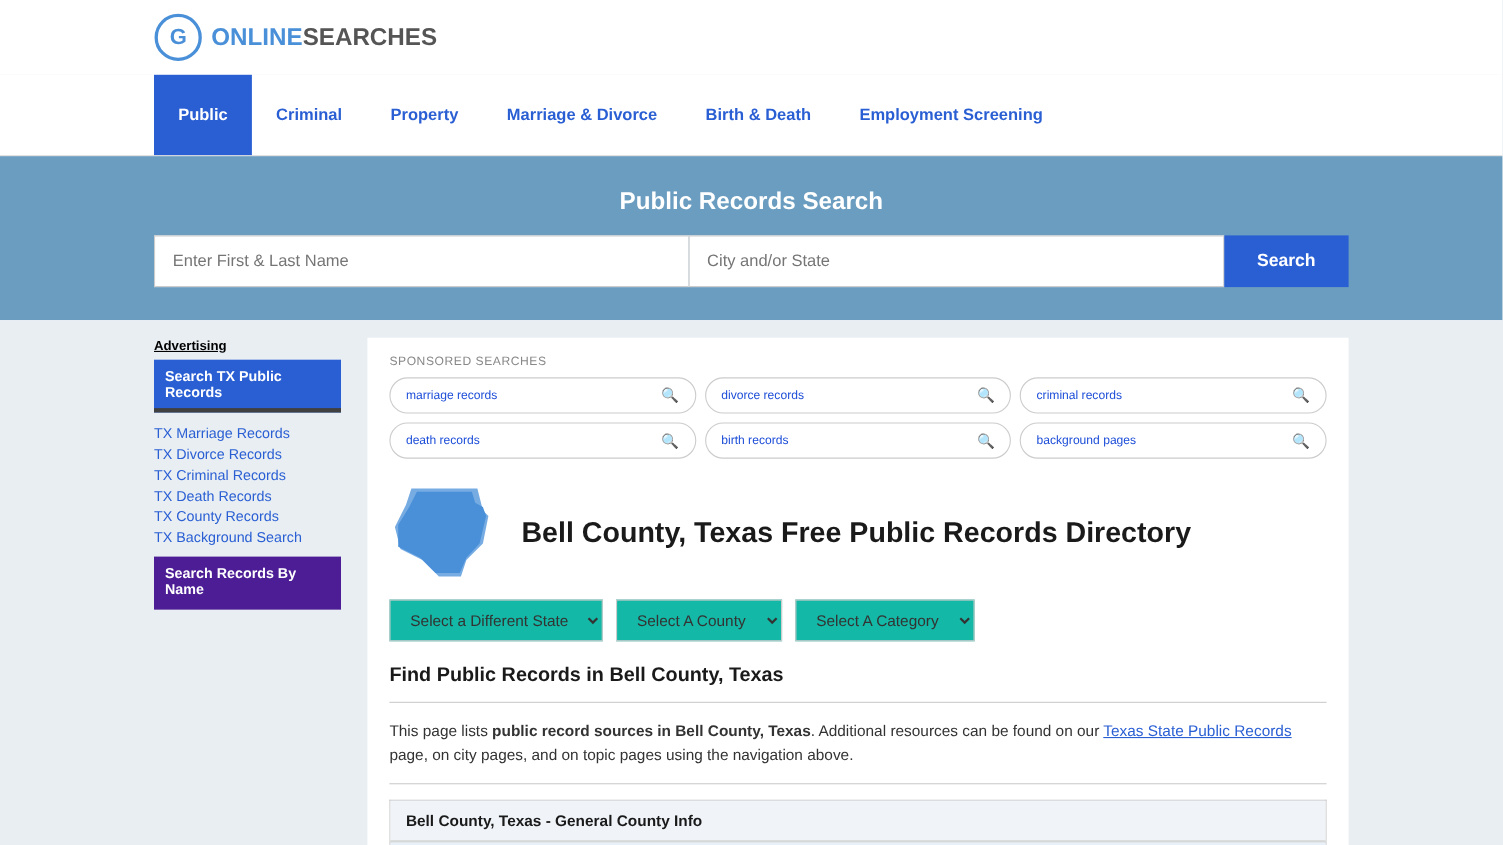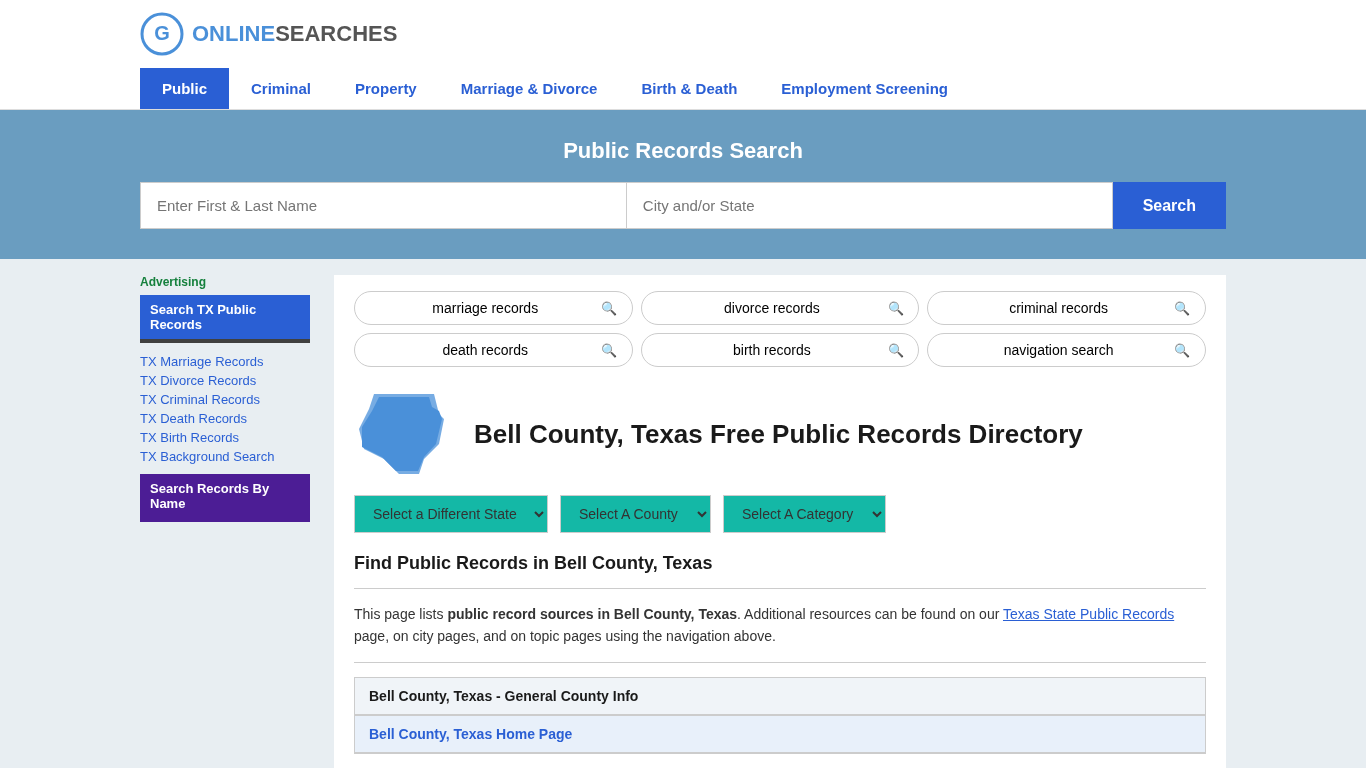--- a/index.html
+++ b/index.html
@@ -10,21 +10,21 @@
     .logo { display: flex; align-items: center; gap: 8px; }
     .logo-icon { width: 44px; height: 44px; }
     .logo-text { font-size: 22px; font-weight: bold; }
     .logo-text span.online { color: #4a90d9; }
     .logo-text span.searches { color: #555; }
 
     
     .nav { background: #fff; border-bottom: 1px solid #ddd; }
     .nav ul { display: flex; list-style: none; padding: 0 140px; }
     .nav ul li a {
-      display: block; padding: 12px 22px; font-size: 15px; font-weight: bold;
+      display: block; padding: 28px 22px; font-size: 15px; font-weight: bold;
       text-decoration: none; color: #2a5fd4;
     }
     .nav ul li a.active { background: #2a5fd4; color: #fff; }
 
     
     .search-hero { background: #6a9dc0; padding: 28px 140px 30px; }
     .search-hero h2 { text-align: center; color: #fff; font-size: 22px; font-weight: bold; margin-bottom: 18px; }
     .search-bar { display: flex; gap: 0; }
     .search-bar input {
       flex: 1; padding: 14px 16px; font-size: 15px; border: 1px solid #ccc;
@@ -34,21 +34,21 @@
     .search-bar button {
       padding: 14px 30px; background: #2a5fd4; color: #fff; font-size: 16px;
       font-weight: bold; border: none; cursor: pointer; white-space: nowrap;
     }
 
     
     .main-wrap { display: flex; padding: 0 140px; background: #e8eef2; gap: 24px; padding-top: 16px; }
 
     
     .sidebar { width: 170px; flex-shrink: 0; }
-    .sidebar .advertising-label { font-size: 12px; font-weight: bold; color: #15803d; margin-bottom: 6px; display: block; }
+    .sidebar .advertising-label { font-size: 12px; font-weight: bold; color: #000000; margin-bottom: 6px; display: block; text-decoration: underline; }
     .sidebar .search-tx-btn {
       display: block; background: #2a5fd4; color: #fff; padding: 7px 10px;
       font-size: 13px; font-weight: bold; text-decoration: none; margin-bottom: 10px;
       border-bottom: 4px solid #404040; width: 100%;
     }
     .sidebar ul { list-style: none; }
     .sidebar ul li { margin-bottom: 3px; }
     .sidebar ul li a { color: #2a5fd4; text-decoration: none; font-size: 13px; }
     .sidebar .search-by-name-btn {
       display: block; background: #4c1d95; color: #fff; padding: 7px 10px;
@@ -60,21 +60,21 @@
     .content { flex: 1; background: #fff; padding: 16px 20px; }
 
     
     .sponsored-label { font-size: 11px; color: #888; text-transform: uppercase; letter-spacing: 0.5px; margin-bottom: 8px; }
     .sponsored-grid { display: grid; grid-template-columns: 1fr 1fr 1fr; gap: 8px; margin-bottom: 22px; }
     .sponsored-item {
       display: flex; align-items: center; justify-content: space-between;
       border: 1px solid #ccc; border-radius: 20px; padding: 8px 14px;
       background: #fff; cursor: pointer;
     }
-    .sponsored-item a { color: #000000; text-decoration: none; font-size: 14px; flex: 1; text-align: center; }
+    .sponsored-item a { color: #1d4ed8; text-decoration: none; font-size: 11px; flex: 1; text-align: left; }
     .sponsored-item .search-icon { color: #555; font-size: 13px; }
 
     
     .page-header { display: flex; align-items: center; gap: 20px; margin-bottom: 16px; }
     .texas-map { width: 100px; height: 90px; }
     .page-title { font-size: 26px; font-weight: bold; color: #1a1a1a; }
 
     
     .dropdowns-row { display: flex; gap: 12px; margin-bottom: 20px; }
     .dropdowns-row select {
@@ -154,28 +154,29 @@
 <div class="main-wrap">
 
   <aside class="sidebar">
     <span class="advertising-label">Advertising</span>
     <a href="#" class="search-tx-btn">Search TX Public Records</a>
     <ul>
       <li><a href="#">TX Marriage Records</a></li>
       <li><a href="#">TX Divorce Records</a></li>
       <li><a href="#">TX Criminal Records</a></li>
       <li><a href="#">TX Death Records</a></li>
-      <li><a href="#">TX Birth Records</a></li>
+      <li><a href="#">TX County Records</a></li>
       <li><a href="#">TX Background Search</a></li>
     </ul>
     <a href="#" class="search-by-name-btn">Search Records By Name</a>
   </aside>
 
   <div class="content">
 
+    <div class="sponsored-label">SPONSORED SEARCHES</div>
     <div class="sponsored-grid">
       <div class="sponsored-item">
         <a href="#">marriage records</a>
         <span class="search-icon">🔍</span>
       </div>
       <div class="sponsored-item">
         <a href="#">divorce records</a>
         <span class="search-icon">🔍</span>
       </div>
       <div class="sponsored-item">
@@ -184,21 +185,21 @@
       </div>
       <div class="sponsored-item">
         <a href="#">death records</a>
         <span class="search-icon">🔍</span>
       </div>
       <div class="sponsored-item">
         <a href="#">birth records</a>
         <span class="search-icon">🔍</span>
       </div>
       <div class="sponsored-item">
-        <a href="#">navigation search</a>
+        <a href="#">background pages</a>
         <span class="search-icon">🔍</span>
       </div>
     </div>
 
     <div class="page-header">
       <svg class="texas-map" viewBox="0 0 100 90" xmlns="http://www.w3.org/2000/svg">
         <polygon points="20,5 80,5 85,25 90,30 85,55 70,70 65,85 45,85 30,70 10,60 5,40 15,20" fill="#4a90d9" opacity="0.75"></polygon>
 
         <path d="M25,8 L75,8 L78,18 L85,22 L88,30 L82,55 L70,68 L64,82 L42,82 L28,68 L8,58 L8,38 L18,22 Z" fill="#4a90d9"></path>
       </svg>

